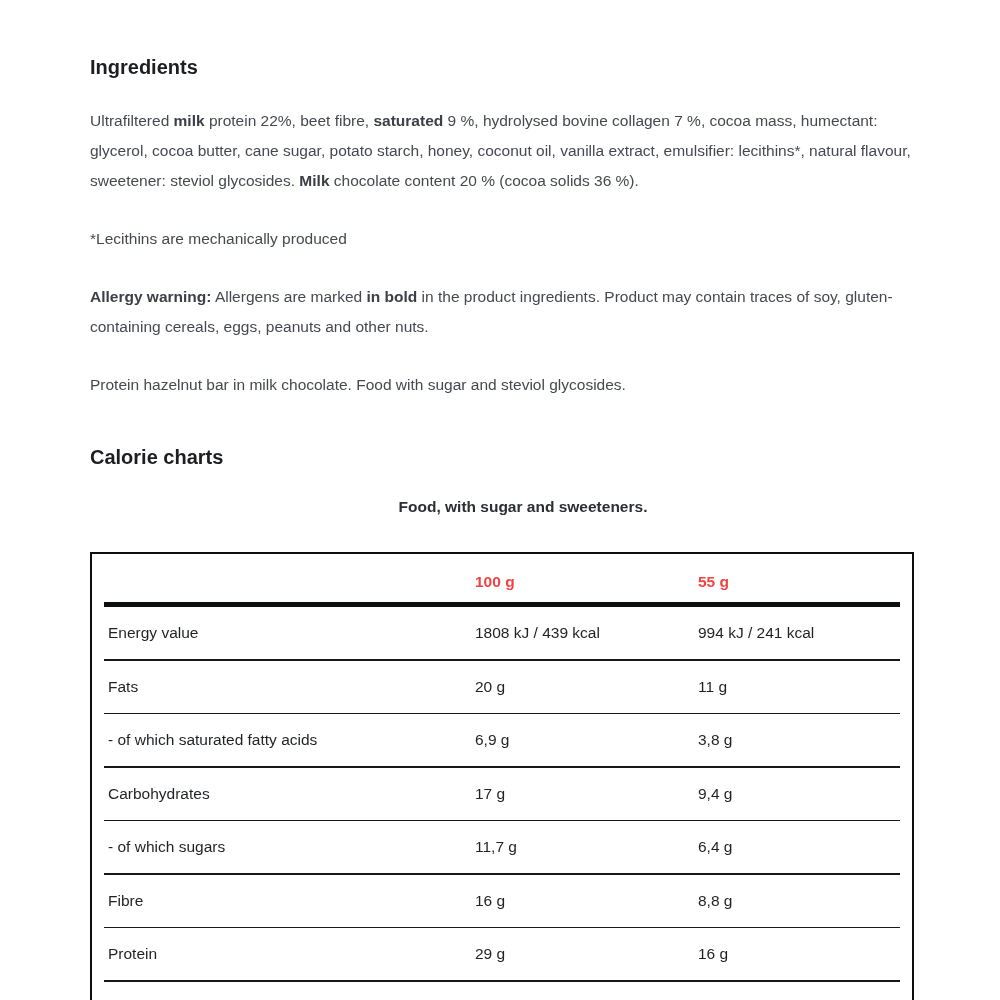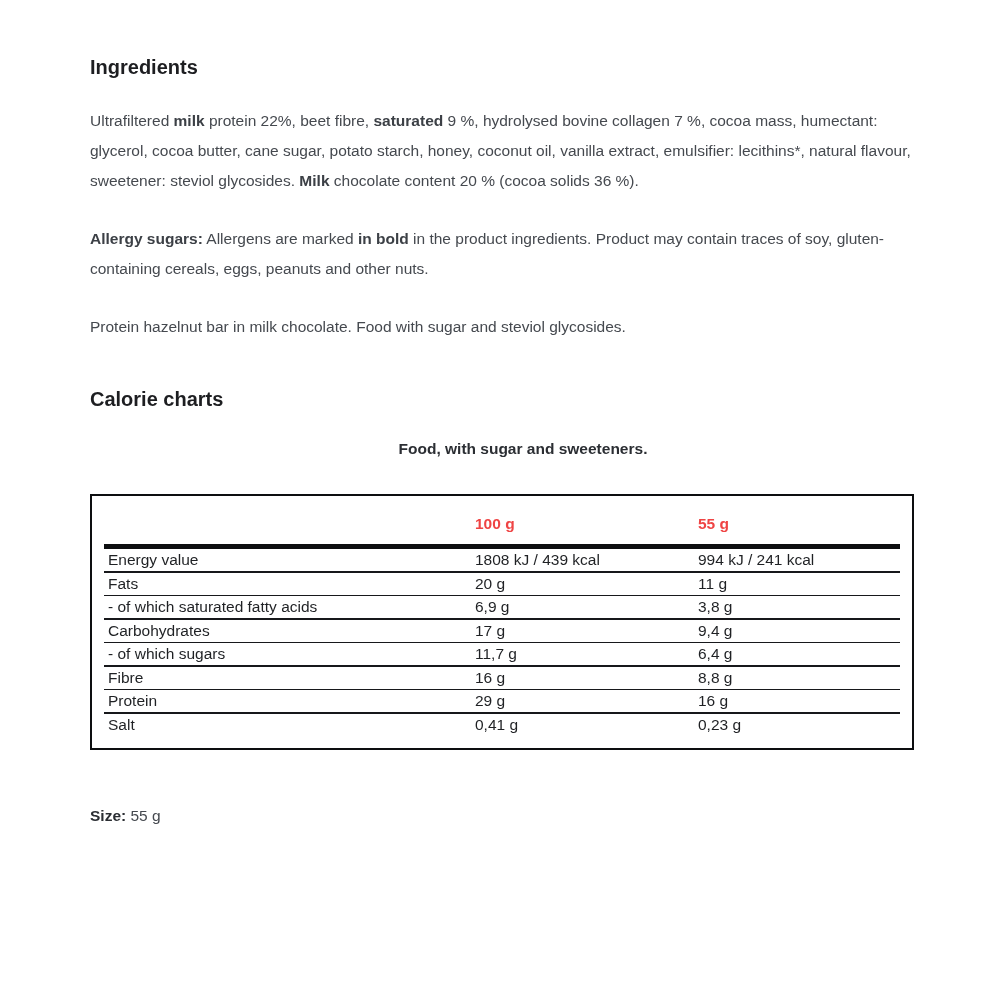--- a/index.html
+++ b/index.html
@@ -66,21 +66,21 @@
   .t-head .t-cell {
     font-weight: 700;
     color: #ef4444;
     font-size: 15.5px;
   }
   .t-cell {
     font-size: 15.5px;
     color: #1f2124;
     line-height: 22px;
   }
-  .t-row { height: 22px; }
+  .t-row { height: 52px; }
   .bar-thick {
     height: 5px;
     background: #0d0e10;
     margin: 0 12px;
   }
   .bar-thin {
     height: 1.5px;
     background: #17181b;
     margin: 0 12px;
   }
@@ -94,22 +94,23 @@
 </style>
 </head>
 <body>
 
 <div class="page">
 
   <h2 class="section-heading">Ingredients</h2>
 
   <p class="body-text mt-26">Ultrafiltered <b>milk</b> protein 22%, beet fibre, <b>saturated</b> 9 %, hydrolysed bovine collagen 7 %, cocoa mass, humectant: glycerol, cocoa butter, cane sugar, potato starch, honey, coconut oil, vanilla extract, emulsifier: lecithins*, natural flavour, sweetener: steviol glycosides. <b>Milk</b> chocolate content 20 % (cocoa solids 36 %).</p>
 
+  <p class="body-text mt-28">*Lecithins are mechanically produced</p>
 
-  <p class="body-text mt-28"><b>Allergy sugars:</b> Allergens are marked <b>in bold</b> in the product ingredients. Product may contain traces of soy, gluten-containing cereals, eggs, peanuts and other nuts.</p>
+  <p class="body-text mt-28"><b>Allergy warning:</b> Allergens are marked <b>in bold</b> in the product ingredients. Product may contain traces of soy, gluten-containing cereals, eggs, peanuts and other nuts.</p>
 
   <p class="body-text mt-28">Protein hazelnut bar in milk chocolate. Food with sugar and steviol glycosides.</p>
 
   <h2 class="section-heading mt-44">Calorie charts</h2>
 
   <p class="subtitle">Food, with sugar and sweeteners.</p>
 
   <div class="nutri-table">
 
     <div class="t-grid t-head">

